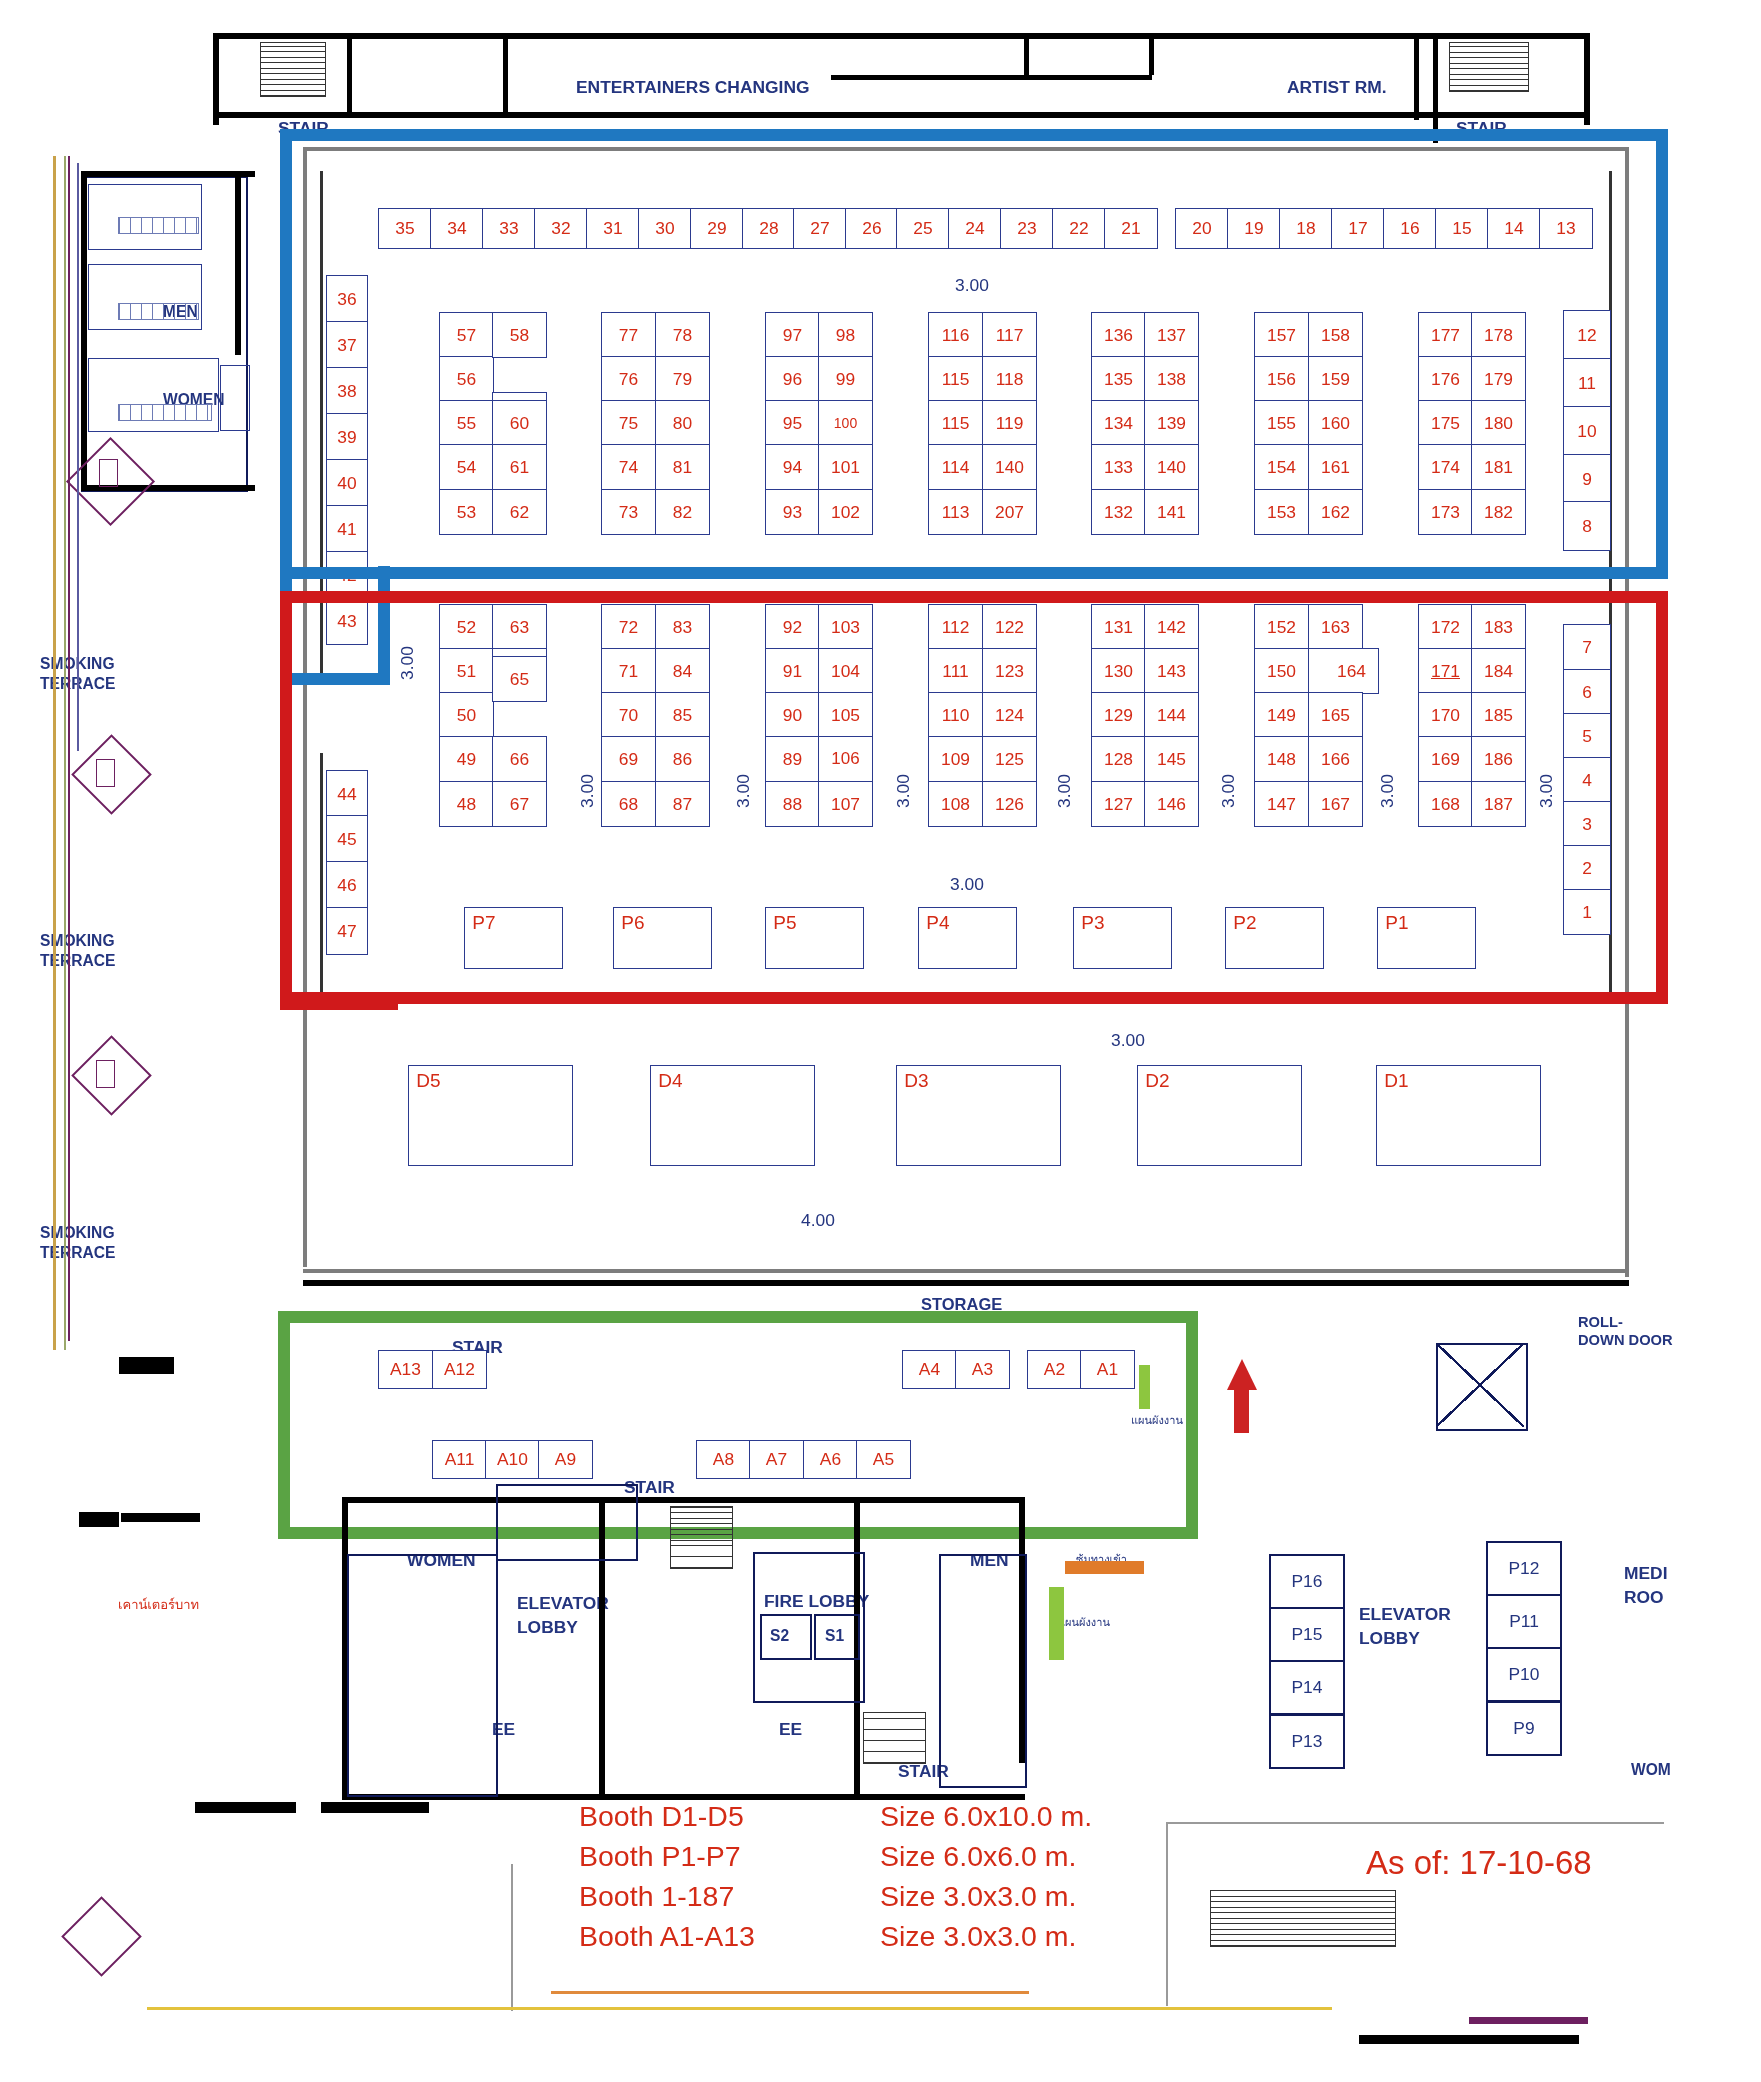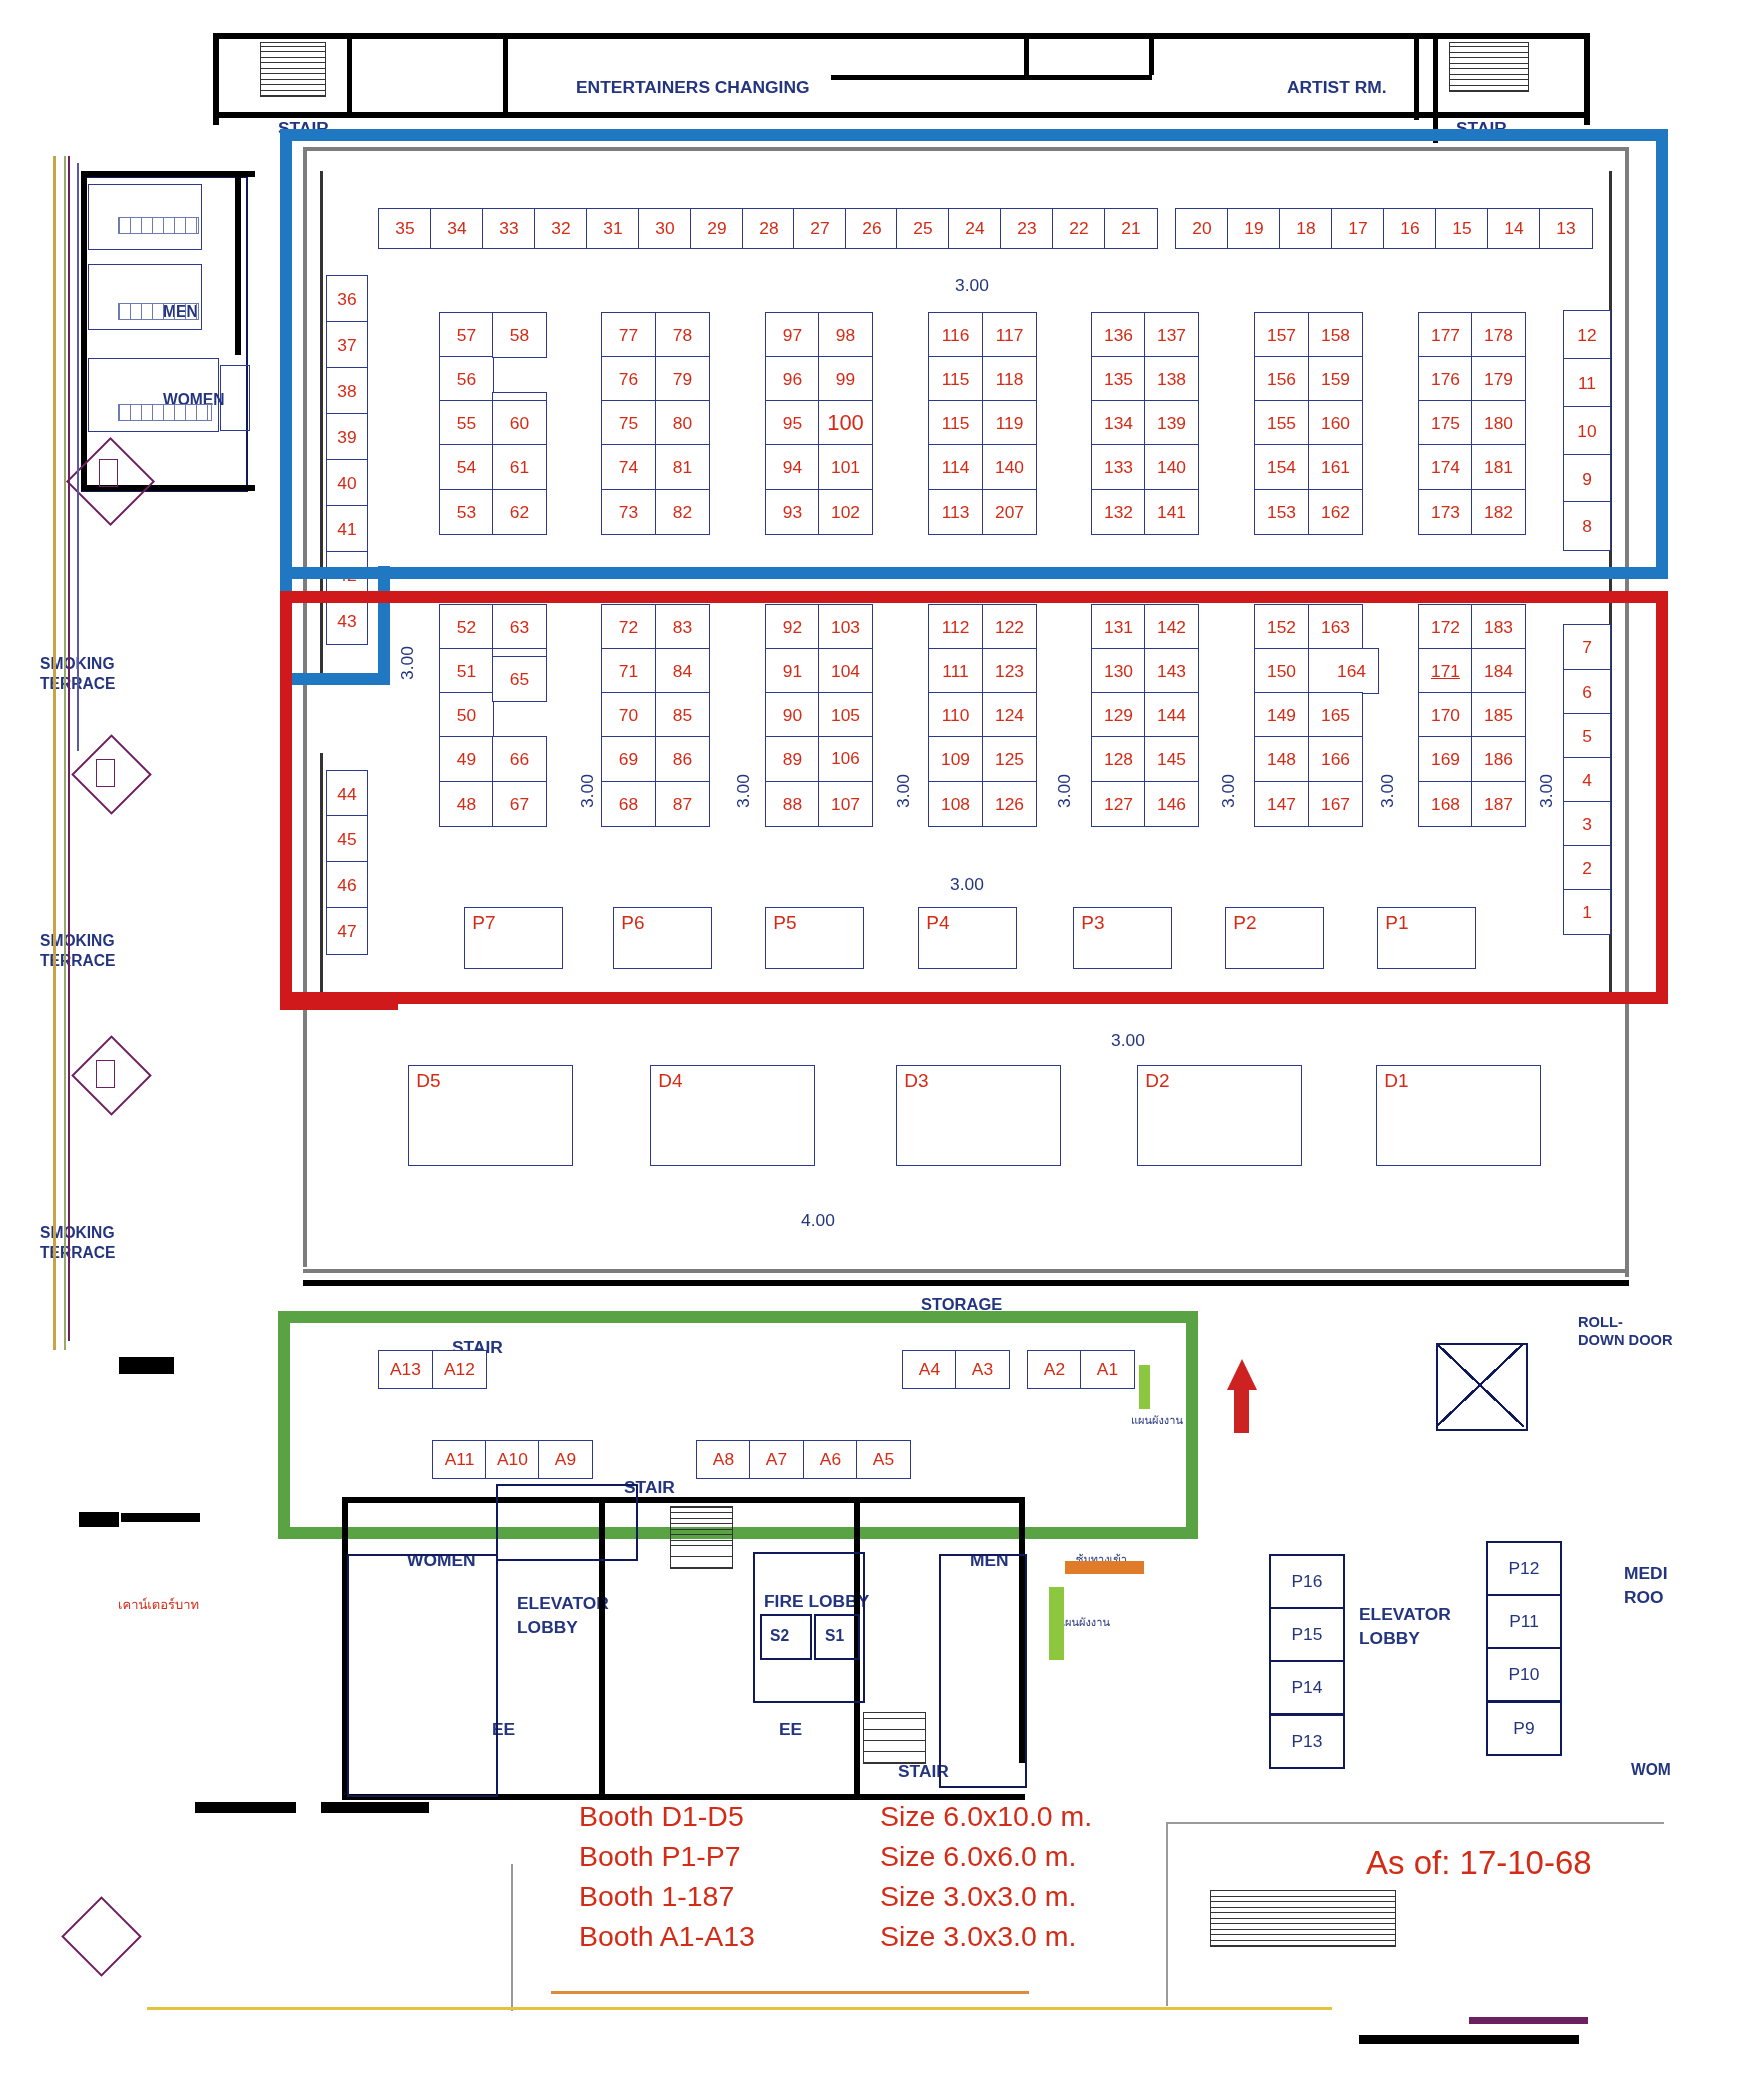--- a/index.html
+++ b/index.html
@@ -201,21 +201,21 @@
       <div class="booth" style="left: 655px; top: 400px; width: 53px; height: 44px; font-size: 17.4px;">80</div>
       <div class="booth" style="left: 655px; top: 444px; width: 53px; height: 44px; font-size: 17.4px;">81</div>
       <div class="booth" style="left: 655px; top: 489px; width: 53px; height: 44px; font-size: 17.4px;">82</div>
       <div class="booth" style="left: 765px; top: 312px; width: 53px; height: 44px; font-size: 17.4px;">97</div>
       <div class="booth" style="left: 765px; top: 356px; width: 53px; height: 44px; font-size: 17.4px;">96</div>
       <div class="booth" style="left: 765px; top: 400px; width: 53px; height: 44px; font-size: 17.4px;">95</div>
       <div class="booth" style="left: 765px; top: 444px; width: 53px; height: 44px; font-size: 17.4px;">94</div>
       <div class="booth" style="left: 765px; top: 489px; width: 53px; height: 44px; font-size: 17.4px;">93</div>
       <div class="booth" style="left: 818px; top: 312px; width: 53px; height: 44px; font-size: 17.4px;">98</div>
       <div class="booth" style="left: 818px; top: 356px; width: 53px; height: 44px; font-size: 17.4px;">99</div>
-      <div class="booth" style="left: 818px; top: 400px; width: 53px; height: 44px; font-size: 22px;">100</div>
+      <div class="booth" style="left: 818px; top: 400px; width: 53px; height: 44px; font-size: 14px;">100</div>
       <div class="booth" style="left: 818px; top: 444px; width: 53px; height: 44px; font-size: 17.4px;">101</div>
       <div class="booth" style="left: 818px; top: 489px; width: 53px; height: 44px; font-size: 17.4px;">102</div>
       <div class="booth" style="left: 928px; top: 312px; width: 53px; height: 44px; font-size: 17.4px;">116</div>
       <div class="booth" style="left: 928px; top: 356px; width: 53px; height: 44px; font-size: 17.4px;">115</div>
       <div class="booth" style="left: 928px; top: 400px; width: 53px; height: 44px; font-size: 17.4px;">115</div>
       <div class="booth" style="left: 928px; top: 444px; width: 53px; height: 44px; font-size: 17.4px;">114</div>
       <div class="booth" style="left: 928px; top: 489px; width: 53px; height: 44px; font-size: 17.4px;">113</div>
       <div class="booth" style="left: 982px; top: 312px; width: 53px; height: 44px; font-size: 17.4px;">117</div>
       <div class="booth" style="left: 982px; top: 356px; width: 53px; height: 44px; font-size: 17.4px;">118</div>
       <div class="booth" style="left: 982px; top: 400px; width: 53px; height: 44px; font-size: 17.4px;">119</div>

